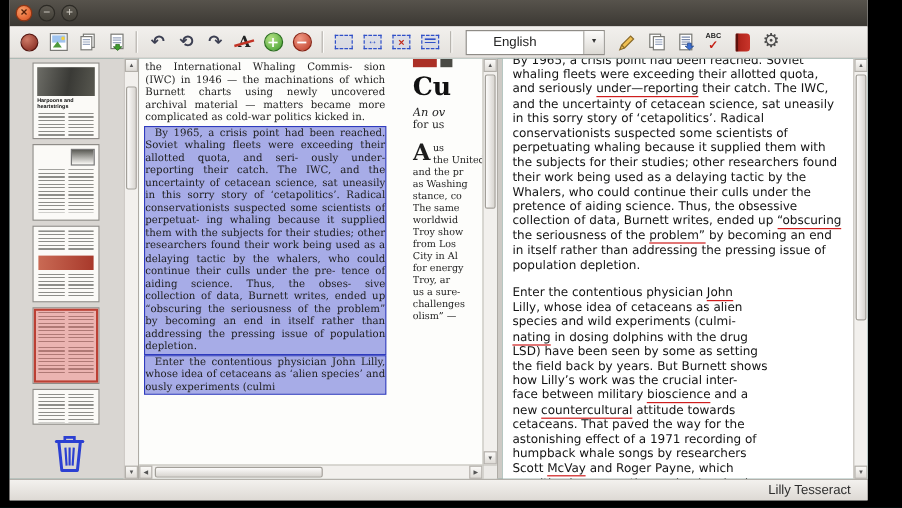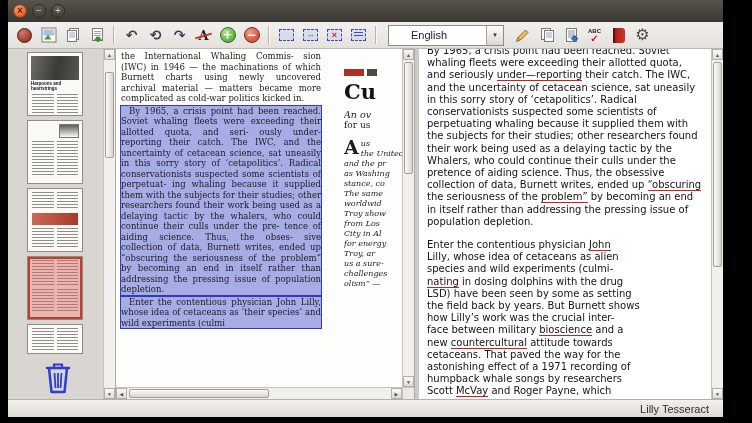--- a/index.html
+++ b/index.html
@@ -83,30 +83,30 @@
   .trash { position:absolute; left:32px; bottom:3px; width:36px; height:38px; }
 
   
   .image-panel { width:299px; flex:none; position:relative; background:#fff; border-right:1px solid #aeaba5; }
   .scan-content { position:absolute; left:0; top:0; right:12px; bottom:12px; overflow:hidden; background:#fdfdfb; }
   .scan-col1 { position:absolute; left:5px; top:2px; width:200px; font-family:"DejaVu Serif",serif;
                font-size:8.5px; line-height:10.5px; text-align:justify; color:#1d1d1d; }
   .scanp { margin-bottom:2px; }
   .scanp + .scanp { text-indent:8px; }
   .scanp.sel { background:rgba(88,98,212,.52); outline:1.5px solid #2f3bbe; }
-  .scan-col2 { position:absolute; left:228px; top:20px; width:62px; overflow:hidden; color:#1d1d1d; }
+  .scan-col2 { position:absolute; left:228px; top:0; width:62px; overflow:hidden; color:#1d1d1d; }
   .c2-fragrow { display:flex; gap:3px; margin-bottom:5px; }
   .c2-frag1 { width:20px; height:7px; background:#ab3026; }
   .c2-frag2 { width:10px; height:7px; background:#4a4a44; }
   .c2-headline { font:bold 21px/22px "DejaVu Serif",serif; color:#111; margin-bottom:6px; }
   .c2-sub { font:italic 9.5px/11px "DejaVu Serif",serif; white-space:nowrap; }
   .c2-sub2 { font:9px/11px "DejaVu Serif",serif; white-space:nowrap; margin-bottom:8px; }
   .c2-body { font-family:"DejaVu Serif",serif; }
   .dropcap { float:left; font:bold 19px/17px "DejaVu Serif",serif; margin-right:2px; }
-  .scanline { font-size:8px; line-height:10px; white-space:nowrap; overflow:hidden;font-style:italic; }
+  .scanline { font-size:8px; line-height:10px; white-space:nowrap; overflow:hidden; }
 
   .splitter { width:4px; flex:none; background:#cdcac5; }
 
   
   .text-panel { flex:1; position:relative; background:#fff; }
   .ocr-area { position:absolute; left:0; top:0; right:12px; bottom:0; padding:0 8px 4px 8px; overflow:hidden;
               font-family:"DejaVu Sans",sans-serif; font-size:10px; line-height:12.2px; color:#131313; }
   .ocr-block { margin-bottom:11px; }
   .ocr-block:first-child { margin-top:-4px; }
   .miss { border-bottom:1px solid #cf1d1d; }
@@ -295,21 +295,21 @@
           </div>
           <div class="sbtn">▼</div>
         </div>
       </div>
 
       <div class="image-panel">
         <div class="scan-content">
           <div class="scan-col1">
               <div class="scanp">the International Whaling Commis- sion (IWC) in 1946 — the machinations of which Burnett charts using newly uncovered archival material — matters became more complicated as cold-war politics kicked in.</div>
               <div class="scanp sel">By 1965, a crisis point had been reached. Soviet whaling fleets were exceeding their allotted quota, and seri- ously under-reporting their catch. The IWC, and the uncertainty of cetacean science, sat uneasily in this sorry story of ‘cetapolitics’. Radical conservationists suspected some scientists of perpetuat- ing whaling because it supplied them with the subjects for their studies; other researchers found their work being used as a delaying tactic by the whalers, who could continue their culls under the pre- tence of aiding science. Thus, the obses- sive collection of data, Burnett writes, ended up “obscuring the seriousness of the problem” by becoming an end in itself rather than addressing the pressing issue of population depletion.</div>
-              <div class="scanp sel">Enter the contentious physician John Lilly, whose idea of cetaceans as ‘their species’ and wild experiments (culmi</div>
+              <div class="scanp sel">Enter the contentious physician John Lilly, whose idea of cetaceans as ‘alien species’ and ously experiments (culmi</div>
             </div>
           <div class="scan-col2">
             <div class="c2-fragrow">
               <span class="c2-frag1"></span>
               <span class="c2-frag2"></span>
             </div>
             <div class="c2-headline">Cu</div>
             <div class="c2-sub">An ov</div>
             <div class="c2-sub2">for us</div>
             <div class="c2-body">

